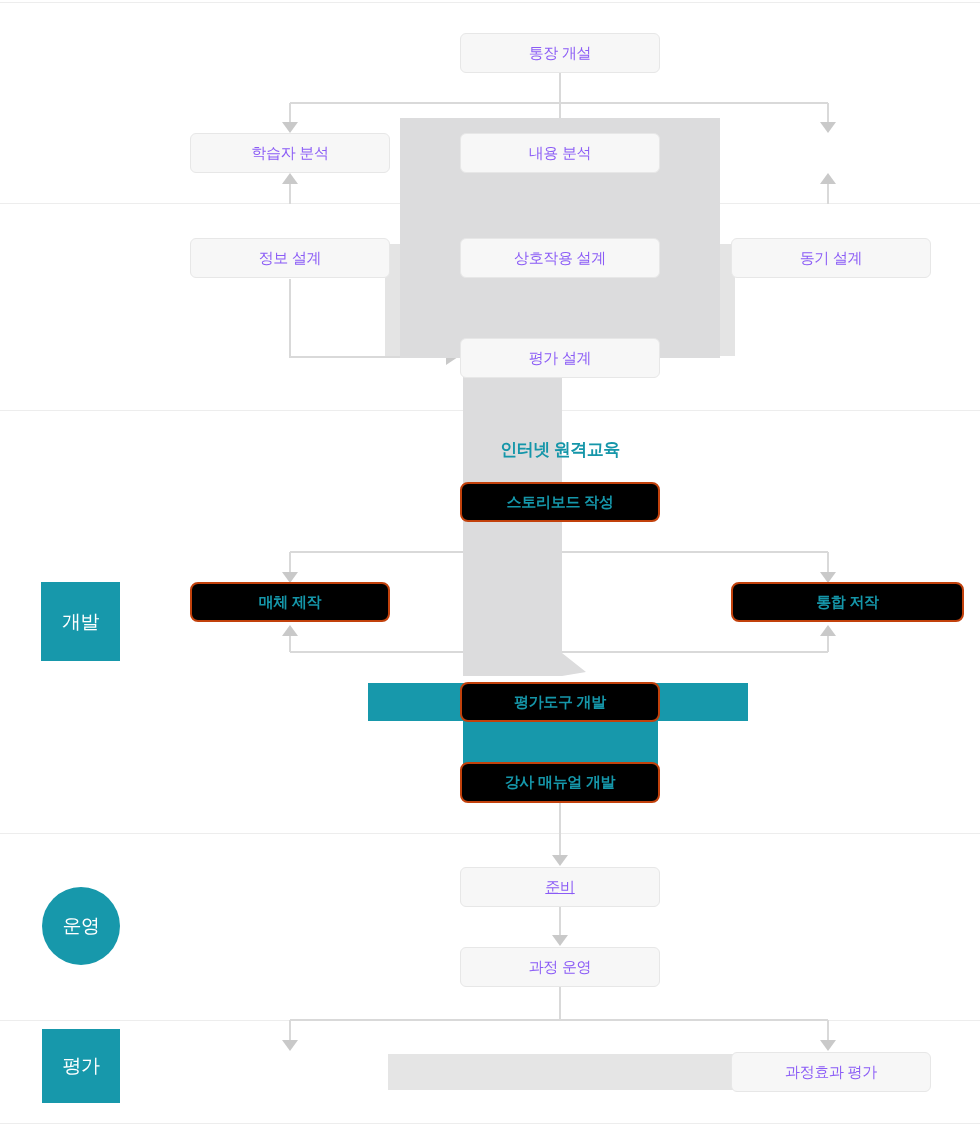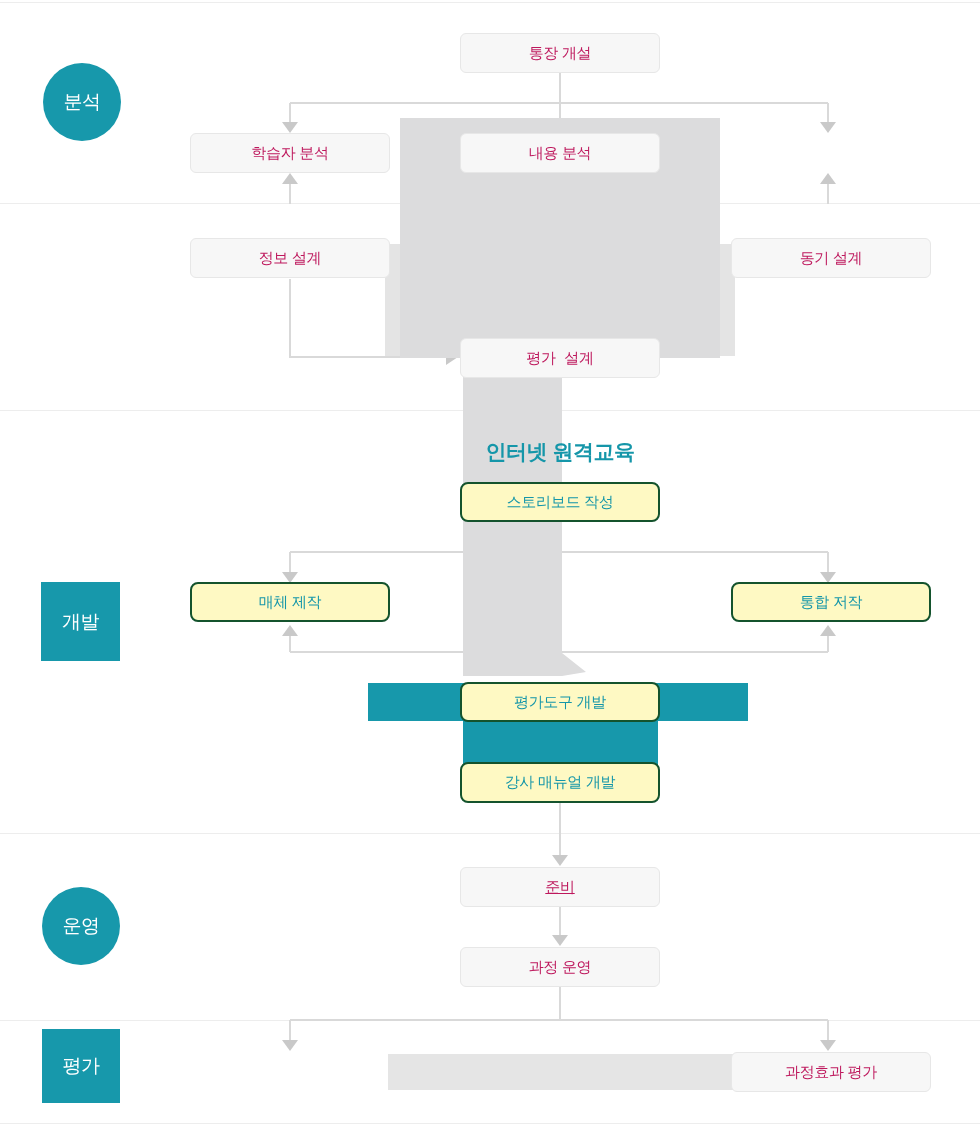--- a/index.html
+++ b/index.html
@@ -7,33 +7,33 @@
     position:relative;width:980px;height:1125px;background:#ffffff;overflow:hidden;
     font-family:"Liberation Sans","DejaVu Sans",sans-serif;
   }
   #shapes{position:absolute;left:0;top:0;z-index:1;}
   .box{
     position:absolute;height:40px;box-sizing:border-box;
     display:flex;align-items:center;justify-content:center;
     font-size:15px;letter-spacing:-0.3px;z-index:3;
   }
   .box-light{
-    background:#f7f7f7;border:1px solid #e7e7e7;border-radius:6px;color:#be185d;
+    background:#f7f7f7;border:1px solid #e7e7e7;border-radius:6px;color:#8b5cf6;
   }
   .box-teal{
-    background:#fef9c3;border:2px solid #14532d;border-radius:8px;color:#1596a9;font-weight:400;
+    background:#000000;border:2px solid #c2410c;border-radius:8px;color:#1596a9;font-weight:700;
   }
   .stage{
     position:absolute;display:flex;align-items:center;justify-content:center;
     background:#1798ab;color:#ffffff;font-size:19px;letter-spacing:-0.5px;z-index:3;
   }
   .stage.circle{border-radius:50%;}
   .heading{
     position:absolute;left:410px;top:438px;width:300px;text-align:center;
-    color:#1596a9;font-size:21px;font-weight:bold;letter-spacing:-0.5px;z-index:3;
+    color:#1596a9;font-size:17px;font-weight:bold;letter-spacing:-0.5px;z-index:3;
   }
 </style>
 </head>
 <body>
 
 <div id="canvas">
 
   <svg id="shapes" width="980" height="1125" viewBox="0 0 980 1125">
 
     <g stroke="#ededed" stroke-width="1">
@@ -102,37 +102,37 @@
     </g>
 
     <rect x="388" y="1054" width="345" height="36" fill="#e5e5e5"></rect>
 
     <g fill="#1798ab">
       <rect x="368" y="683" width="380" height="38"></rect>
       <rect x="463" y="716" width="195" height="50"></rect>
     </g>
   </svg>
 
-  <div class="stage circle" style="left:43px;top:63px;width:78px;height:78px;">분석</div>
   <div class="stage" style="left:41px;top:582px;width:79px;height:79px;">개발</div>
   <div class="stage circle" style="left:42px;top:887px;width:78px;height:78px;">운영</div>
   <div class="stage" style="left:42px;top:1029px;width:78px;height:74px;">평가</div>
 
   <div class="box box-light" style="left:460px;top:33px;width:200px;">통장 개설</div>
   <div class="box box-light" style="left:190px;top:133px;width:200px;">학습자 분석</div>
   <div class="box box-light" style="left:460px;top:133px;width:200px;">내용 분석</div>
 
   <div class="box box-light" style="left:190px;top:238px;width:200px;">정보 설계</div>
+  <div class="box box-light" style="left:460px;top:238px;width:200px;">상호작용 설계</div>
   <div class="box box-light" style="left:731px;top:238px;width:200px;">동기 설계</div>
-  <div class="box box-light" style="left:460px;top:338px;width:200px;font-family:Liberation Mono, monospace;">평가 설계</div>
+  <div class="box box-light" style="left:460px;top:338px;width:200px;">평가 설계</div>
 
   <div class="heading">인터넷 원격교육</div>
   <div class="box box-teal" style="left:460px;top:482px;width:200px;">스토리보드 작성</div>
   <div class="box box-teal" style="left:190px;top:582px;width:200px;">매체 제작</div>
-  <div class="box box-teal" style="left:731px;top:582px;width:200px;">통합 저작</div>
+  <div class="box box-teal" style="left:731px;top:582px;width:233px;">통합 저작</div>
   <div class="box box-teal" style="left:460px;top:682px;width:200px;">평가도구 개발</div>
   <div class="box box-teal" style="left:460px;top:762px;width:200px;height:41px;">강사 매뉴얼 개발</div>
 
   <div class="box box-light" style="left:460px;top:867px;width:200px;text-decoration:underline;">준비</div>
   <div class="box box-light" style="left:460px;top:947px;width:200px;">과정 운영</div>
 
   <div class="box box-light" style="left:731px;top:1052px;width:200px;">과정효과 평가</div>
 
 </div>
 

